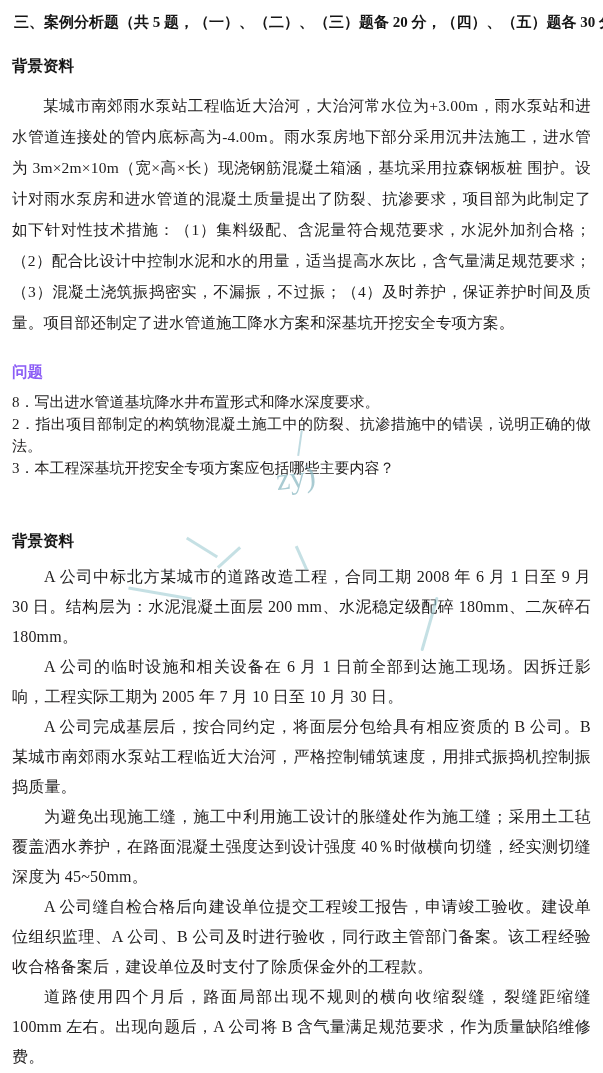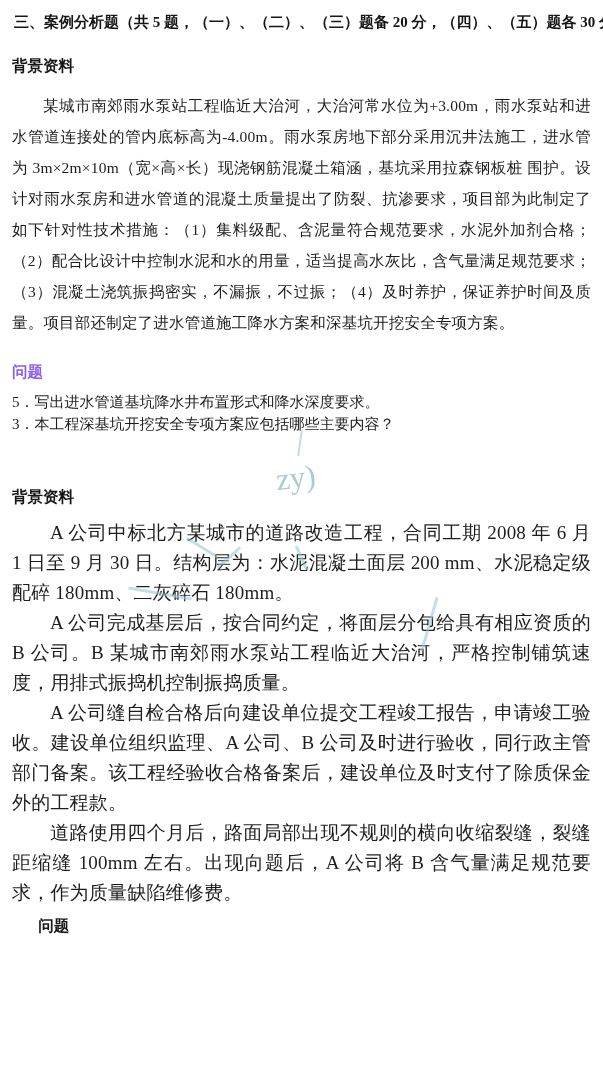--- a/index.html
+++ b/index.html
@@ -55,21 +55,21 @@
   .bg-heading2 {
     font-size: 15.5px;
     font-weight: bold;
     color: #161616;
     margin: 52px 0 0 0;
   }
   .case2-paras {
     margin: 10px 0 0 0;
   }
   .case2-paras p {
-    font-size: 19px;
+    font-size: 16px;
     line-height: 30px;
     text-align: justify;
     text-indent: 2em;
     margin: 0;
     letter-spacing: 0.2px;
   }
   .q-heading2 {
     font-size: 15.5px;
     font-weight: bold;
     color: #161616;
@@ -105,30 +105,33 @@
 
 <div class="page">
 
   <div class="doc-title">三、案例分析题（共 5 题，（一）、（二）、（三）题备 20 分，（四）、（五）题各 30 分）</div>
 
   <div class="case1">
     <div class="bg-heading">背景资料</div>
     <p class="case1-para">某城市南郊雨水泵站工程临近大治河，大治河常水位为+3.00m，雨水泵站和进水管道连接处的管内底标高为-4.00m。雨水泵房地下部分采用沉井法施工，进水管为 3m×2m×10m（宽×高×长）现浇钢筋混凝土箱涵，基坑采用拉森钢板桩 围护。设计对雨水泵房和进水管道的混凝土质量提出了防裂、抗渗要求，项目部为此制定了如下针对性技术措施：（1）集料级配、含泥量符合规范要求，水泥外加剂合格；（2）配合比设计中控制水泥和水的用量，适当提高水灰比，含气量满足规范要求；（3）混凝土浇筑振捣密实，不漏振，不过振；（4）及时养护，保证养护时间及质量。项目部还制定了进水管道施工降水方案和深基坑开挖安全专项方案。</p>
     <div class="q-heading1">问题</div>
     <div class="q-list1">
-      <div class="q-item">5．写出进水管道基坑降水井布置形式和降水深度要求。</div>
+      <div class="q-item">8．写出进水管道基坑降水井布置形式和降水深度要求。</div>
+      <div class="q-item">2．指出项目部制定的构筑物混凝土施工中的防裂、抗渗措施中的错误，说明正确的做法。</div>
       <div class="q-item">3．本工程深基坑开挖安全专项方案应包括哪些主要内容？</div>
     </div>
   </div>
 
   <div class="case2">
     <div class="bg-heading2">背景资料</div>
     <div class="case2-paras">
       <p>A 公司中标北方某城市的道路改造工程，合同工期 2008 年 6 月 1 日至 9 月 30 日。结构层为：水泥混凝土面层 200 mm、水泥稳定级配碎 180mm、二灰碎石 180mm。</p>
+      <p>A 公司的临时设施和相关设备在 6 月 1 日前全部到达施工现场。因拆迁影响，工程实际工期为 2005 年 7 月 10 日至 10 月 30 日。</p>
       <p>A 公司完成基层后，按合同约定，将面层分包给具有相应资质的 B 公司。B 某城市南郊雨水泵站工程临近大治河，严格控制铺筑速度，用排式振捣机控制振捣质量。</p>
+      <p>为避免出现施工缝，施工中利用施工设计的胀缝处作为施工缝；采用土工毡覆盖洒水养护，在路面混凝土强度达到设计强度 40％时做横向切缝，经实测切缝深度为 45~50mm。</p>
       <p>A 公司缝自检合格后向建设单位提交工程竣工报告，申请竣工验收。建设单位组织监理、A 公司、B 公司及时进行验收，同行政主管部门备案。该工程经验收合格备案后，建设单位及时支付了除质保金外的工程款。</p>
       <p>道路使用四个月后，路面局部出现不规则的横向收缩裂缝，裂缝距缩缝 100mm 左右。出现向题后，A 公司将 B 含气量满足规范要求，作为质量缺陷维修费。</p>
     </div>
     <div class="q-heading2">问题</div>
 
   </div>
 
 </div>
 
 <div class="wm-tick"></div>

